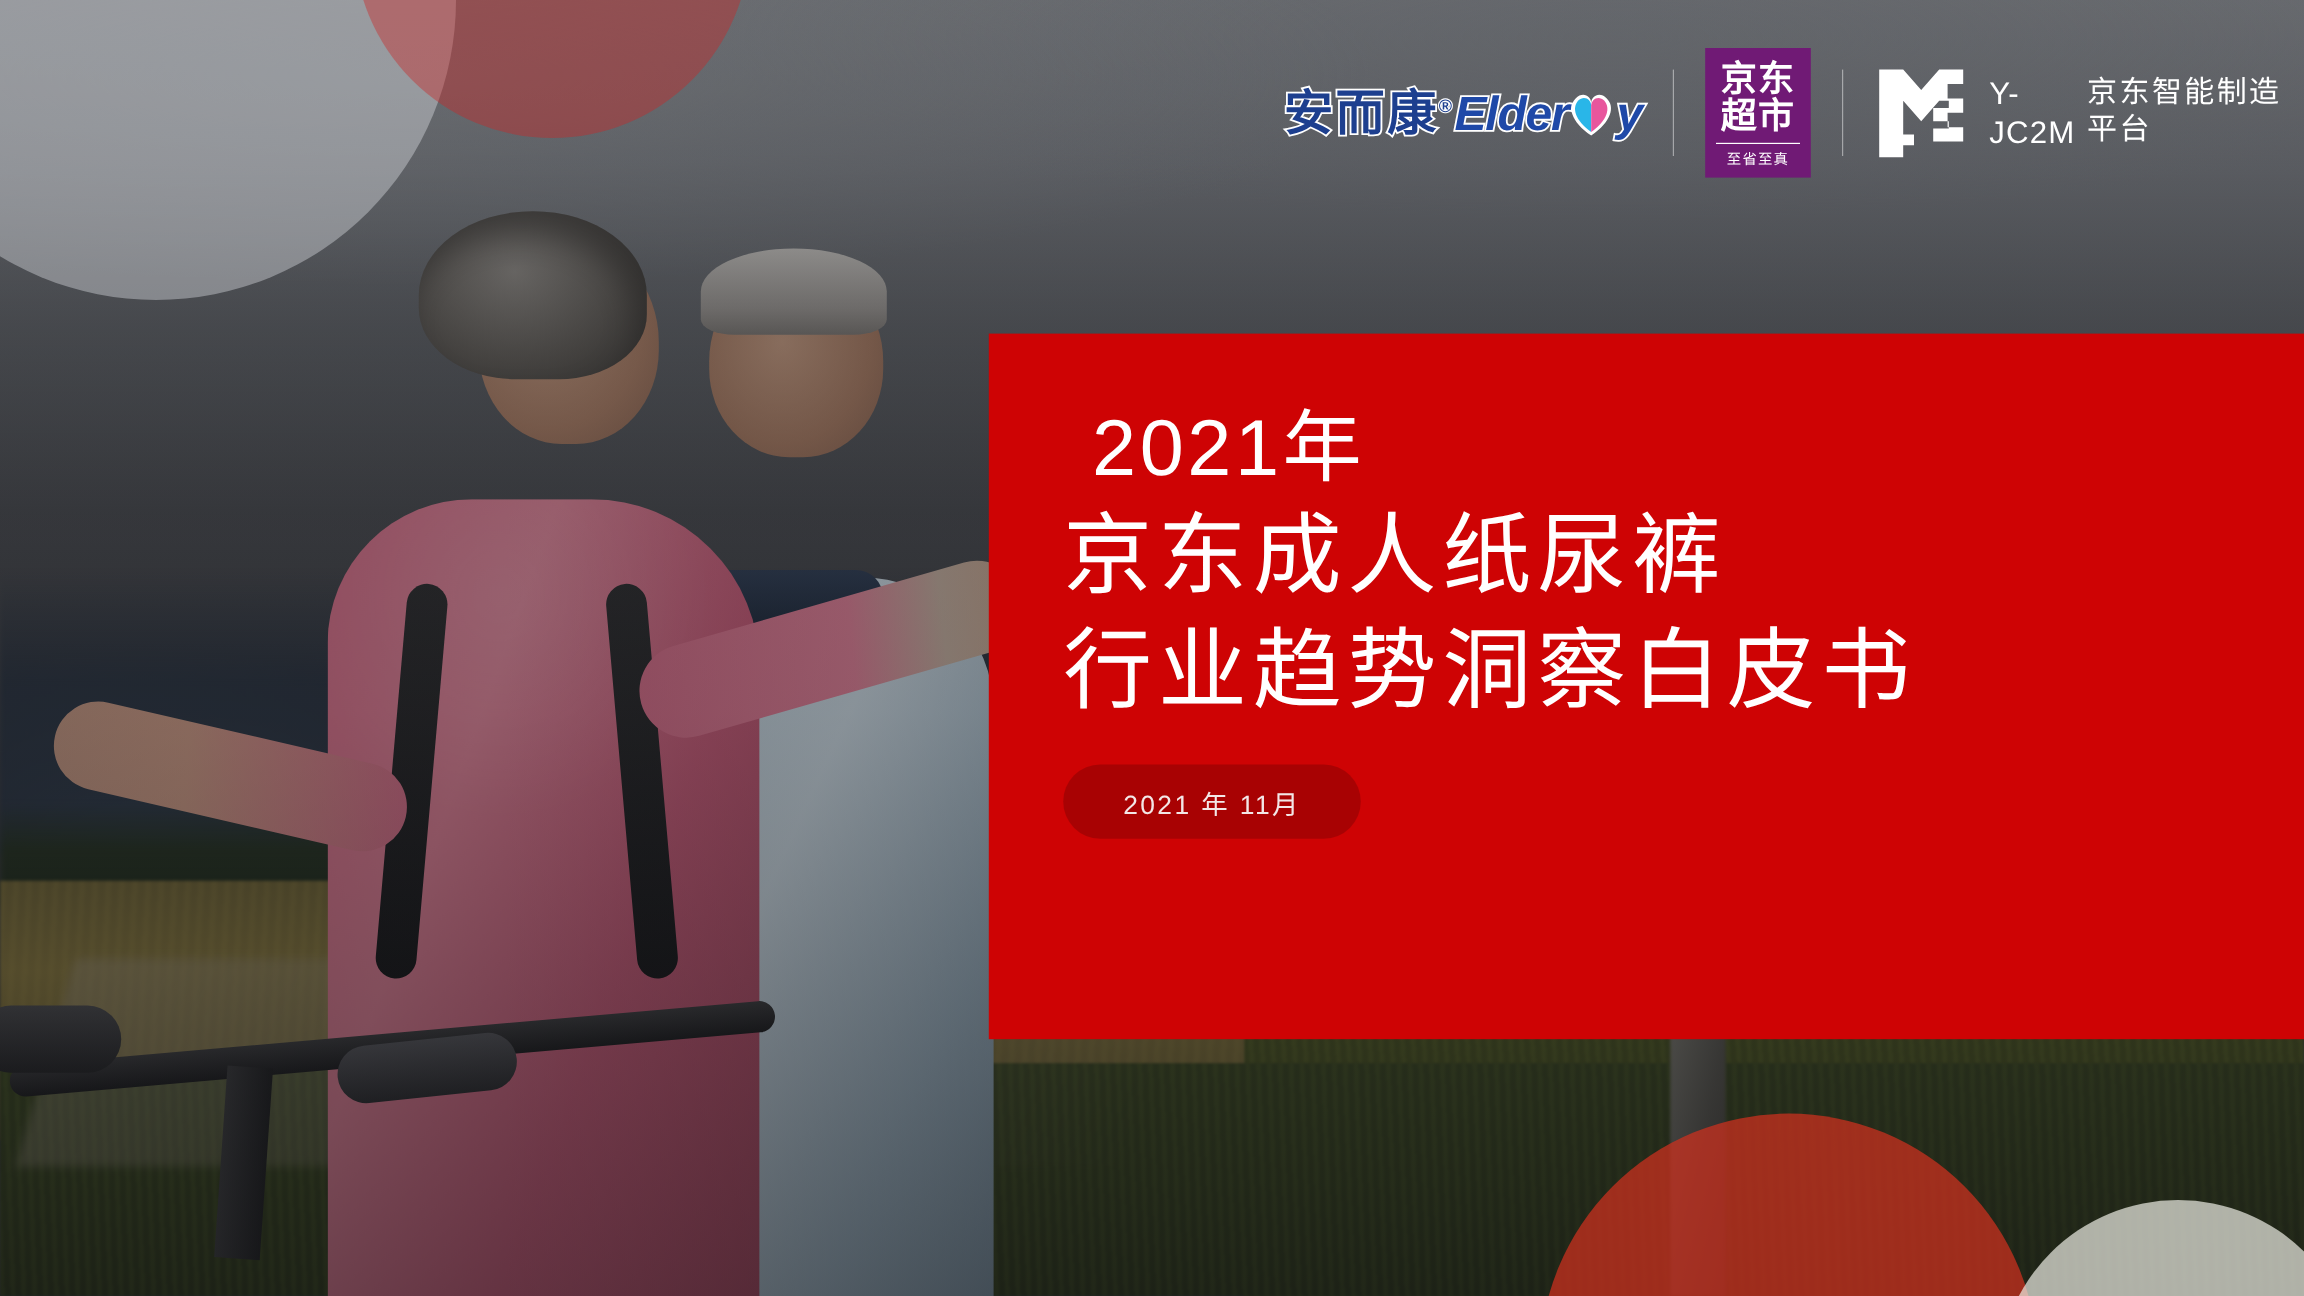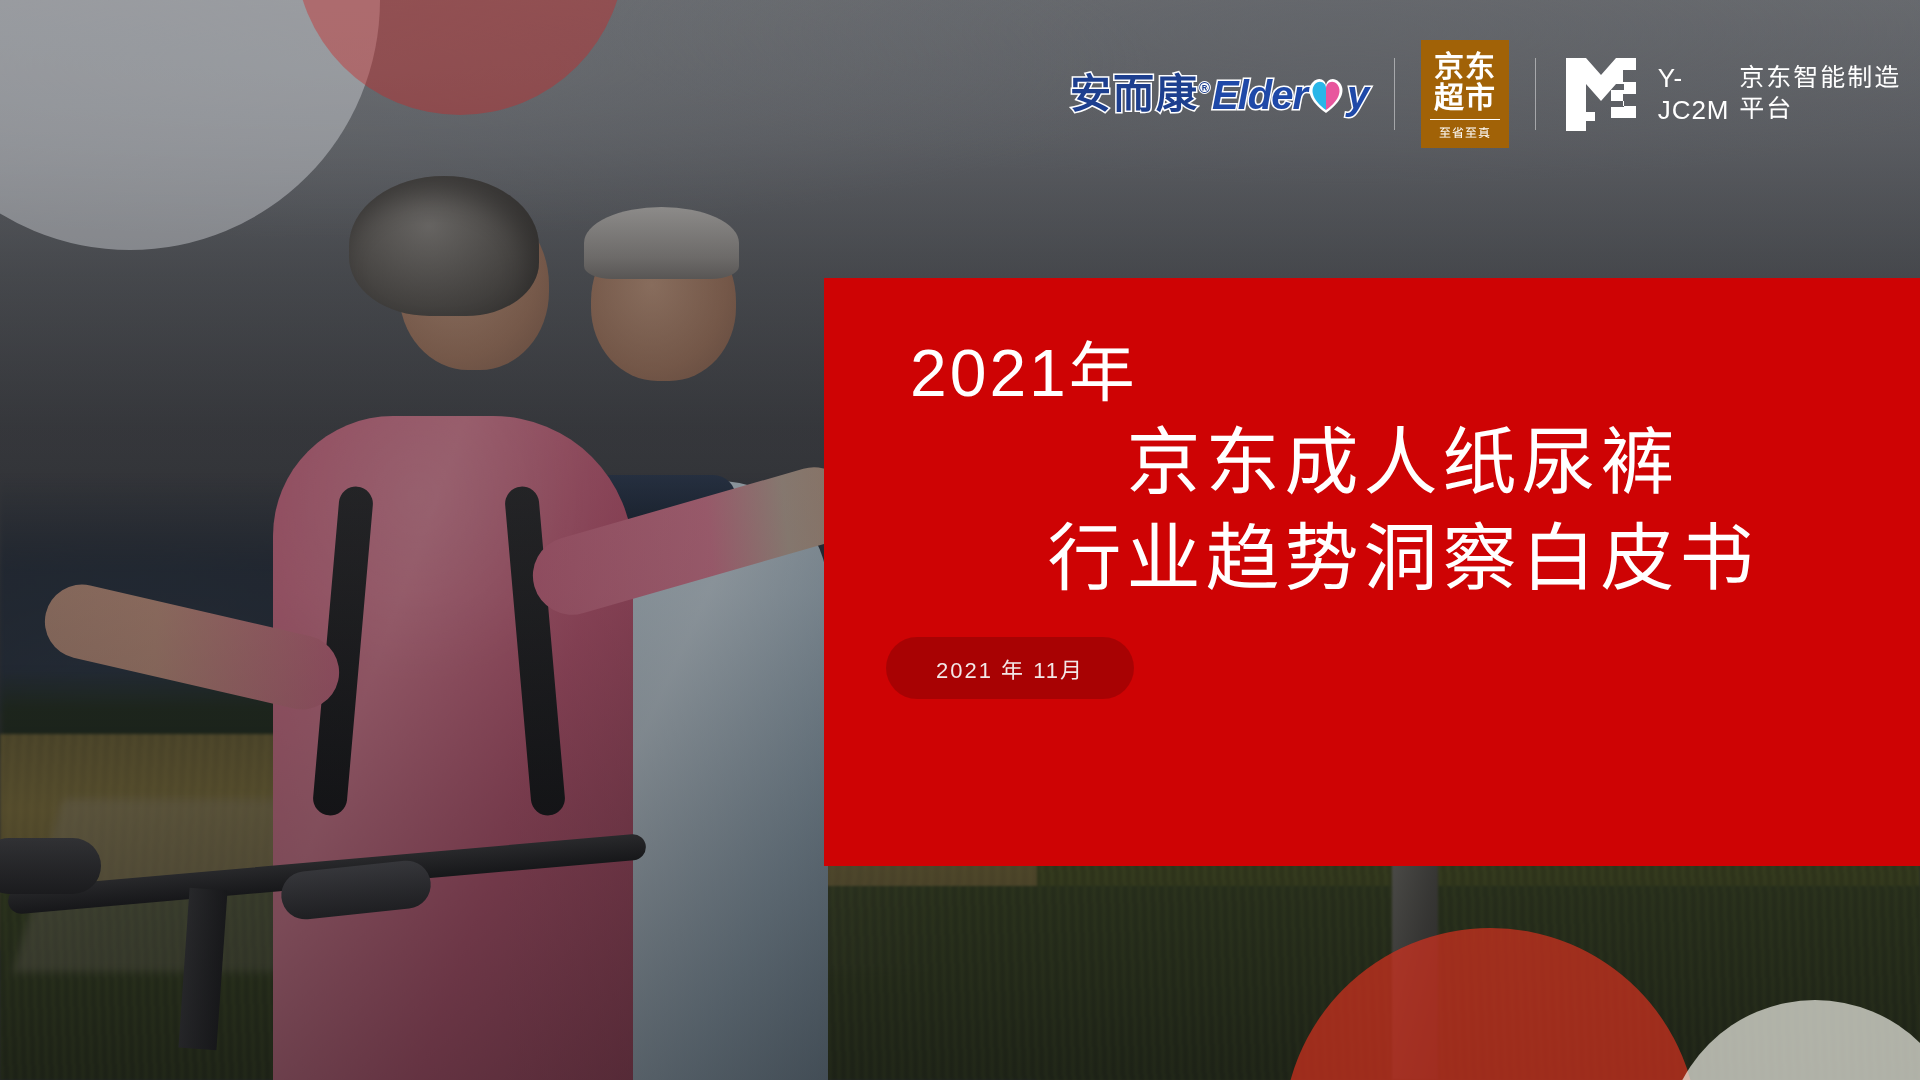--- a/index.html
+++ b/index.html
@@ -190,21 +190,21 @@
     -webkit-text-stroke:3px #ffffff; paint-order:stroke fill;
     display:flex; align-items:center;
   }
   .ej-heart { display:inline-flex; margin:0 -2px; }
 
   .divider {
     width:1px; height:72px; background:rgba(255,255,255,.45); margin:0 26px;
   }
 
   .logo-jdmart {
-    background:#a16207; width:100px; height:108px;
+    background:#701a75; width:100px; height:108px;
     display:flex; flex-direction:column; align-items:center; justify-content:center;
     color:#fff; padding:6px 0 4px;
   }
   .jd-l1 { font-size:30px; font-weight:bold; line-height:1.05; letter-spacing:1px; }
   .jd-l2 { font-size:30px; font-weight:bold; line-height:1.05; letter-spacing:1px; }
   .jd-rule { width:70px; height:1px; background:#fff; margin:5px 0 3px; }
   .jd-l3 { font-size:12px; letter-spacing:1px; }
 
   .logo-yjc2m { display:flex; align-items:center; gap:18px; }
   .yjc-text { display:flex; flex-direction:row; color:#fff; line-height:1.25; }
@@ -216,21 +216,21 @@
     position:absolute; left:824px; top:278px; right:0; height:588px;
     background:#ce0304;
   }
   .title-inner { padding:54px 0 0 62px; }
   .t-year {
     font-size:66px; color:#fff; letter-spacing:3px; line-height:1.25;
     font-weight:300; white-space:nowrap;margin-left:24px;
   }
   .t-line {
     font-size:74px; color:#fff; letter-spacing:5px; line-height:1.3;
-    font-weight:300; white-space:nowrap;text-align:center;
+    font-weight:300; white-space:nowrap;
   }
   .date-pill {
     display:inline-block; margin-top:30px;
     background:rgba(0,0,0,.18);
     border-radius:34px;
     padding:15px 50px;
     color:#f3e7e7; font-size:22px; letter-spacing:2px;
   }
 
   

